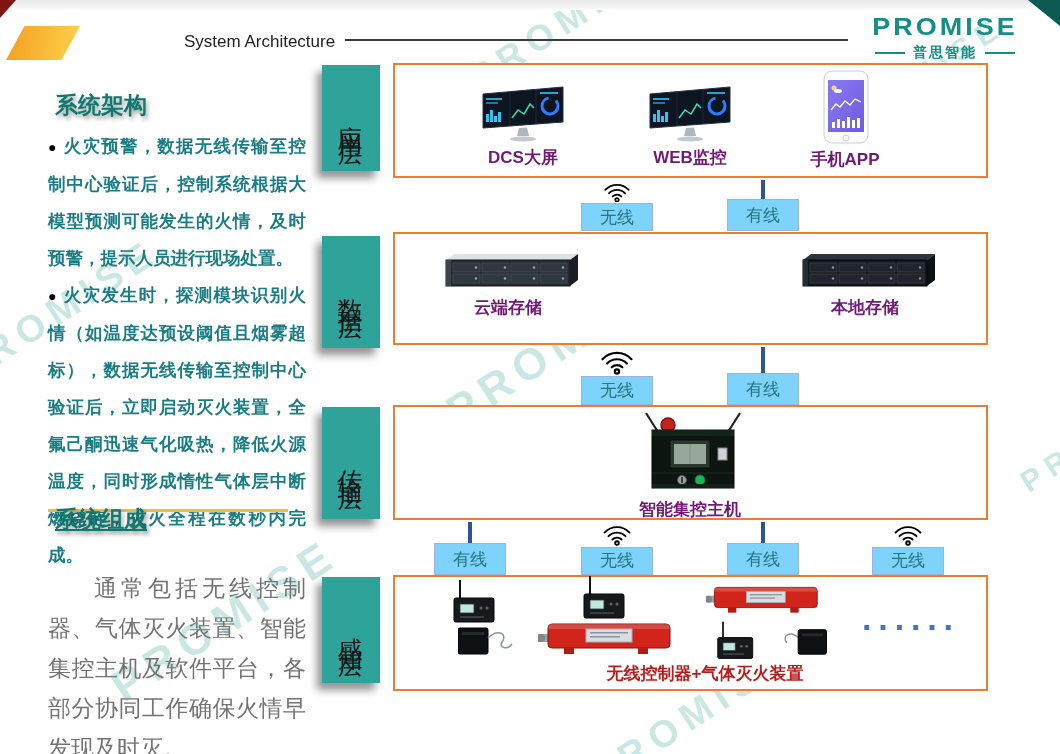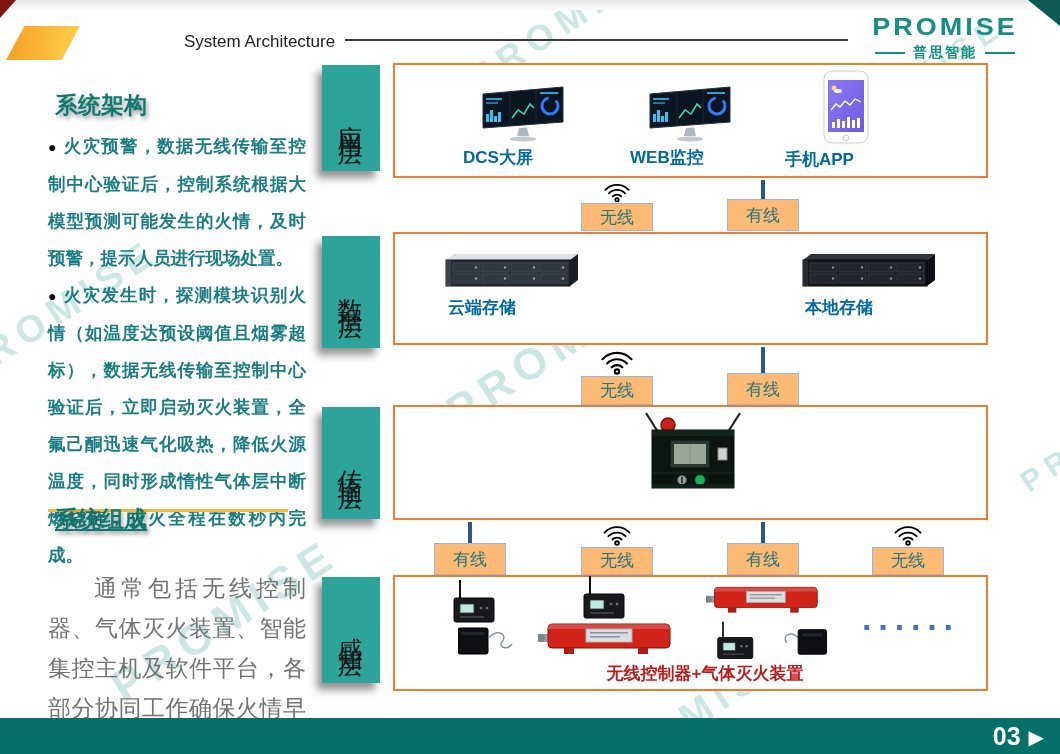--- a/index.html
+++ b/index.html
@@ -38,29 +38,29 @@
              color:#737373;line-height:40px;text-align:justify;text-indent:2em;z-index:3;}
   
   .layer-tag{position:absolute;left:322px;width:58px;background:#2ea39a;display:flex;
              align-items:center;justify-content:center;z-index:3;
              box-shadow:-5px 7px 8px rgba(40,40,40,.5);}
   .layer-tag span{writing-mode:vertical-rl;text-orientation:upright;letter-spacing:9px;
                   font-size:25px;color:#161616;}
   .layer-box{position:absolute;left:393px;width:595px;background:#fff;border:2px solid #ED7D31;
              box-sizing:border-box;z-index:2;}
   .dev{position:absolute;z-index:4;}
-  .dev-label{position:absolute;z-index:4;font-size:17px;font-weight:bold;color:#0369a1;}
+  .dev-label{position:absolute;z-index:4;font-size:17px;font-weight:bold;color:#701a75;text-align:center;}
   .perc-caption{position:absolute;z-index:4;font-size:17px;font-weight:bold;color:#b91c1c;text-align:center;}
   .dots{position:absolute;z-index:4;font-size:34px;font-weight:bold;color:#4472C4;letter-spacing:5px;}
   
   .conn{position:absolute;width:76px;display:flex;flex-direction:column;align-items:center;
         justify-content:flex-end;z-index:3;}
   .conn .vline{width:4px;background:#2F5496;flex:1;}
   .conn .wifi{margin-bottom:1px;}
-  .conn-label{width:72px;height:32px;background:#fdba74;border:1.5px solid #9cb3dd;
+  .conn-label{width:72px;height:32px;background:#7dd3fc;border:1.5px solid #9cb3dd;
               box-sizing:border-box;display:flex;align-items:center;justify-content:center;
               font-family:"Liberation Serif","DejaVu Serif",serif;font-size:17px;color:#26767c;}
   
   .footer{position:absolute;left:0;bottom:0;width:100%;height:36px;background:#05706a;z-index:5;}
   .page-num{position:absolute;right:16px;top:4px;color:#fff;font-size:25px;font-weight:bold;
             display:flex;align-items:center;gap:8px;}
   .page-arrow{font-size:20px;}
 </style>
 </head>
 <body>
@@ -284,20 +284,21 @@
       <rect x="36" y="34" width="32" height="20" fill="#97a89b"></rect>
       <line x1="52" y1="34" x2="52" y2="54" stroke="#7f9184"></line>
       <rect x="80" y="38" width="9" height="12" fill="#cfd3d6" stroke="#888"></rect>
       <line x1="14" y1="63" x2="96" y2="63" stroke="#1d2c22"></line>
       <circle cx="44" cy="70" r="4.5" fill="#9aa0a6" stroke="#555"></circle>
       <rect x="43" y="67" width="2" height="6" fill="#3c3f42"></rect>
       <circle cx="62" cy="70" r="5" fill="#17b457" stroke="#0a7a38"></circle>
       <rect x="14" y="74" width="82" height="4" fill="#122019"></rect>
     </svg>
   </div>
+  <div class="dev-label" style="left:610px;top:498px;width:160px;">智能集控主机</div>
 
   <div class="conn" style="left:432px;top:522px;height:53px;">
     <div class="vline"></div>
     <div class="conn-label">有线</div>
   </div>
   <div class="conn" style="left:579px;top:522px;height:53px;">
     <svg class="wifi" width="36" height="27" viewBox="0 0 24 18">
       <g fill="none" stroke="#000" stroke-width="1.4" stroke-linecap="round">
         <path d="M2.5,8 A13 13 0 0 1 21.5,8"></path>
           <path d="M5.5,10.8 A9 9 0 0 1 18.5,10.8"></path>
@@ -389,20 +390,14 @@
   <div class="dev" style="left:772px;top:624px;">
     <svg width="58" height="34" viewBox="0 0 58 36">
       <path d="M28,16 C18,6 8,12 14,20" fill="none" stroke="#8a93a0" stroke-width="1.5"></path>
       <rect x="26" y="6" width="30" height="26" rx="2" fill="#0e1013" stroke="#000"></rect>
       <rect x="30" y="10" width="22" height="3" fill="#24282e"></rect>
     </svg>
   </div>
   <div class="dots" style="left:862px;top:608px;">······</div>
   <div class="perc-caption" style="left:595px;top:662px;width:220px;">无线控制器+气体灭火装置</div>
 
-  <div class="footer">
-    <div class="page-num">
-      <span>03</span>
-      <span class="page-arrow">▶</span>
-    </div>
-  </div>
 
 </div>
 
 </body></html>

